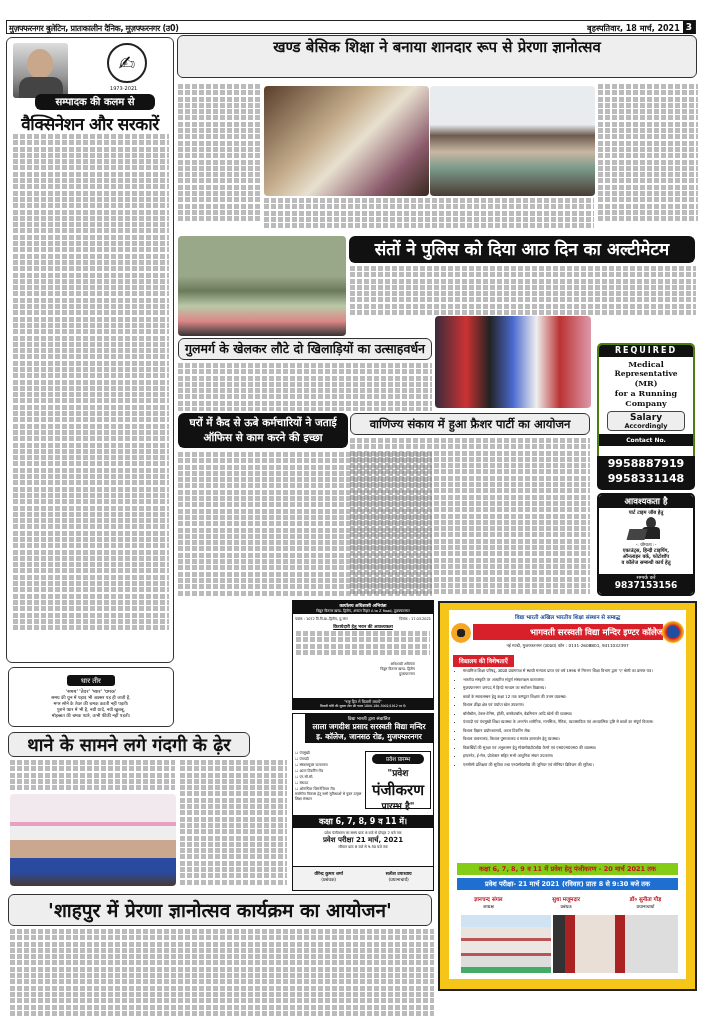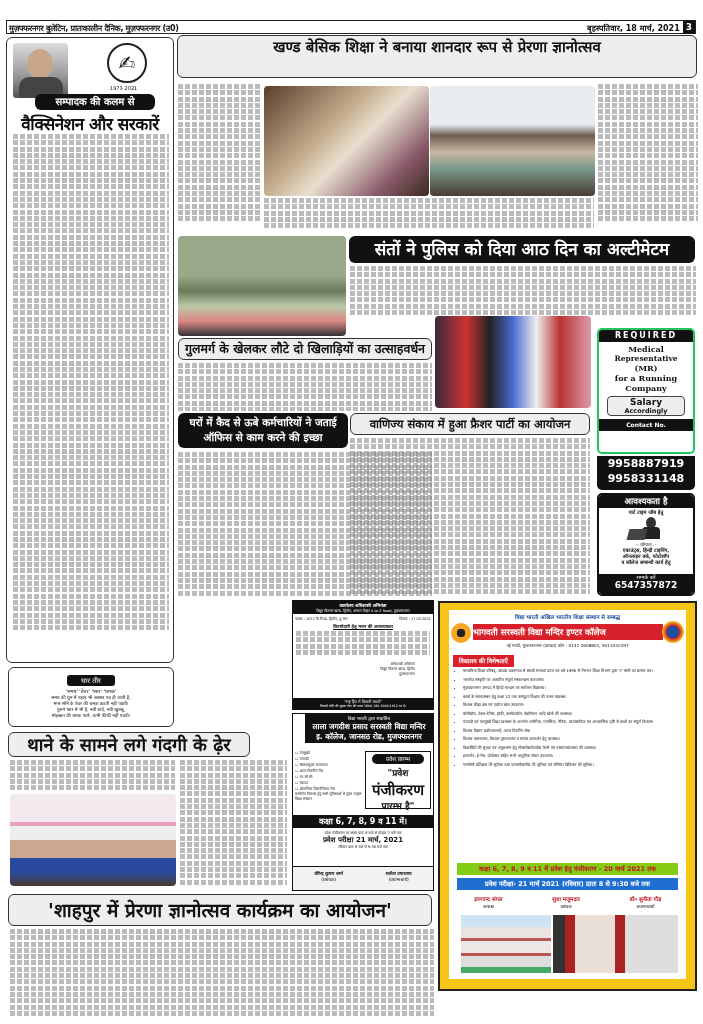--- a/index.html
+++ b/index.html
@@ -270,21 +270,21 @@
     <span></span>
     <span></span>
     <span></span>
     <span></span>
     <span></span>
     <span></span>
     <span></span>
     <span></span>
   </div>
 
-<div class="abs" style="left:597px;top:328px;width:98px;height:126px;border:2px solid #22c55e;border-radius:5px;text-align:center;overflow:hidden;font-family:'DejaVu Serif',serif;">
+<div class="abs" style="left:597px;top:343px;width:98px;height:126px;border:2px solid #4d7c0f;border-radius:5px;text-align:center;overflow:hidden;font-family:'DejaVu Serif',serif;">
   <div style="background:#111;color:#fff;font-family:'DejaVu Sans',sans-serif;font-weight:bold;font-size:8px;letter-spacing:2px;height:12px;line-height:12px">REQUIRED</div>
   <div style="font-size:8px;font-weight:bold;margin-top:2px">Medical</div>
   <div style="font-size:7.5px;font-weight:bold">Representative</div>
   <div style="font-size:8px;font-weight:bold">(MR)</div>
   <div style="font-size:8px;font-weight:bold">for a Running</div>
   <div style="font-size:8px;font-weight:bold">Company</div>
   <div style="margin:3px 8px;border:1px solid #444;border-radius:4px;background:#eee;font-family:'DejaVu Sans',sans-serif;font-weight:bold;">
     <div style="font-size:9px">Salary</div>
     <div style="font-size:6.5px">Accordingly</div>
   </div>
@@ -302,21 +302,21 @@
     <div style="position:absolute;left:20px;top:0;width:10px;height:12px;background:#333;border-radius:50%"></div>
     <div style="position:absolute;left:16px;top:10px;width:18px;height:12px;background:#222;border-radius:4px 4px 0 0"></div>
     <div style="position:absolute;left:2px;top:12px;width:18px;height:11px;background:#444;transform:skewX(-15deg)"></div>
   </div>
   <div style="font-size:4.5px">-: योग्यता :-</div>
   <div style="font-size:5px;font-weight:bold">एकाउंट्स, हिन्दी टाइपिंग,</div>
   <div style="font-size:5px;font-weight:bold">ऑनलाइन वर्क, फोटोशॉप</div>
   <div style="font-size:5px;font-weight:bold">व कॉलेज सम्बन्धी कार्य हेतु</div>
   <div style="background:#111;color:#fff;position:absolute;bottom:0;left:0;right:0;height:20px;">
     <div style="font-size:5px">सम्पर्क करें</div>
-    <div style="font-size:9px;font-weight:bold">6547357872</div>
+    <div style="font-size:9px;font-weight:bold">9837153156</div>
   </div>
 </div>
 
 <div class="abs" style="left:292px;top:600px;width:142px;height:110px;border:1.5px solid #111;text-align:center;overflow:hidden;">
   <div style="background:#111;color:#fff;padding:1px 0">
     <div style="font-size:4.5px;font-weight:bold">कार्यालय अधिशासी अभियंता</div>
     <div style="font-size:3.5px">विद्युत वितरण खण्ड- द्वितीय, अन्सल विहार A to Z Road, मुज़फ्फरनगर</div>
   </div>
   <div style="display:flex;justify-content:space-between;font-size:3.5px;padding:2px">
     <span>पत्रांक : 1072 वि.वि.ख.-द्वितीय, मु.नगर</span>
@@ -377,21 +377,21 @@
         <div style="font-weight:bold">सतीश उपाध्याय</div>
         <div>(प्रधानाचार्य)</div>
       </div>
   </div>
 </div>
 
 <div class="abs" style="left:438px;top:601px;width:259px;height:390px;border:2px solid #222;background:#f5c518;">
   <div style="position:absolute;left:9px;top:7px;right:9px;bottom:10px;background:#fff;">
     <div style="text-align:center;font-size:5.5px;color:#1f4fa0;font-weight:bold;margin-top:3px">विद्या भारती अखिल भारतीय शिक्षा संस्थान से सम्बद्ध</div>
     <div style="position:absolute;left:2px;top:13px;width:20px;height:20px;border-radius:50%;background:radial-gradient(#222 30%,#f5a623 31%)"></div>
-    <div style="position:absolute;left:24px;top:14px;width:190px;height:16px;background:#d8202a;color:#fff;text-align:left;font-size:8.5px;font-weight:bold;line-height:16px">भागवती सरस्वती विद्या मन्दिर इण्टर कॉलेज</div>
+    <div style="position:absolute;left:24px;top:14px;width:190px;height:16px;background:#d8202a;color:#fff;text-align:right;font-size:8.5px;font-weight:bold;line-height:16px">भागवती सरस्वती विद्या मन्दिर इण्टर कॉलेज</div>
     <div style="position:absolute;right:2px;top:11px;width:22px;height:22px;border-radius:50%;background:radial-gradient(#1f4fa0 40%,#d8202a 42%,#f5c518 70%)"></div>
     <div style="position:absolute;left:0;right:0;top:33px;text-align:center;font-size:4.2px">नई मण्डी, मुजफ्फरनगर (उ0प्र0) फोन : 0131-2608801, 9411032397</div>
     <div style="position:absolute;left:4px;top:45px;background:#d8202a;color:#fff;font-size:6px;font-weight:bold;padding:2px 6px">विद्यालय की विशेषताएँ</div>
     <ul style="position:absolute;left:8px;top:58px;width:225px;font-size:3.9px;line-height:5.5px;list-style:disc;padding-left:6px">
       <li>माध्यमिक शिक्षा परिषद्, उ0प्र0 प्रयागराज से स्थायी मान्यता प्राप्त एवं वर्ष 1996 से निरन्तर शिक्षा विभाग द्वारा 'ए' श्रेणी का प्रमाण-पत्र।</li>
       <li style="margin-top:3px">भारतीय संस्कृति पर आधारित संपूर्ण संस्कारक्षम वातावरण।</li>
       <li style="margin-top:3px">मुजफ्फरनगर जनपद में हिन्दी माध्यम का सर्वोत्तम विद्यालय।</li>
       <li style="margin-top:3px">छात्रों के स्वावलम्बन हेतु कक्षा 12 तक कम्प्यूटर शिक्षण की उत्तम व्यवस्था।</li>
       <li style="margin-top:3px">विशाल क्रीड़ा क्षेत्र एवं पर्याप्त खेल उपकरण।</li>
       <li style="margin-top:3px">बॉलीबॉल, टेबल-टेनिस, हॉकी, बास्केटबॉल, बैडमिन्टन आदि खेलों की व्यवस्था।</li>

